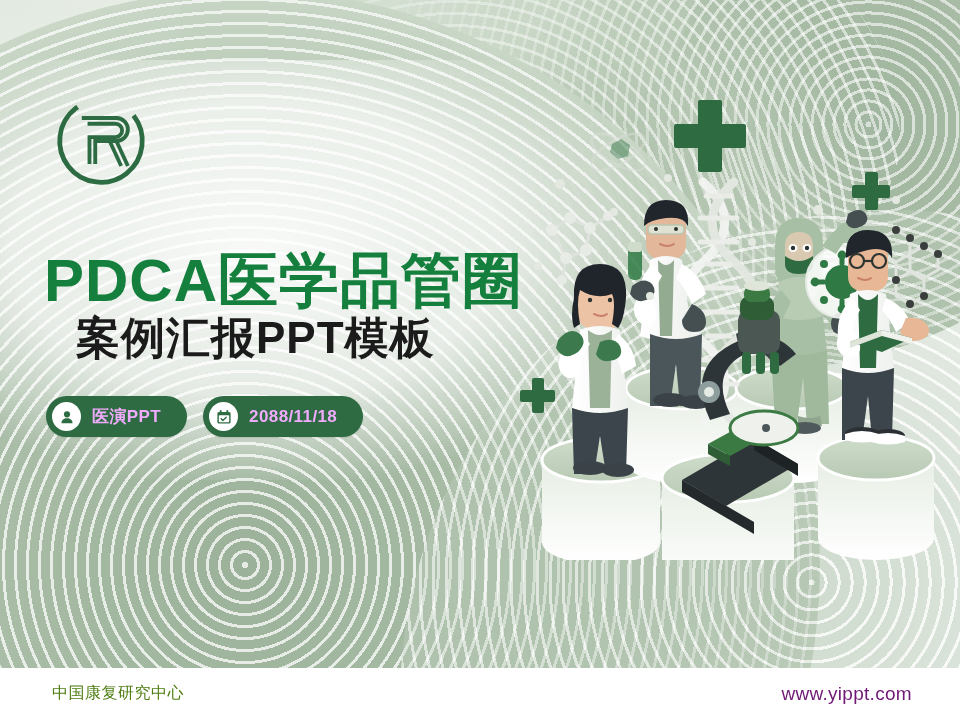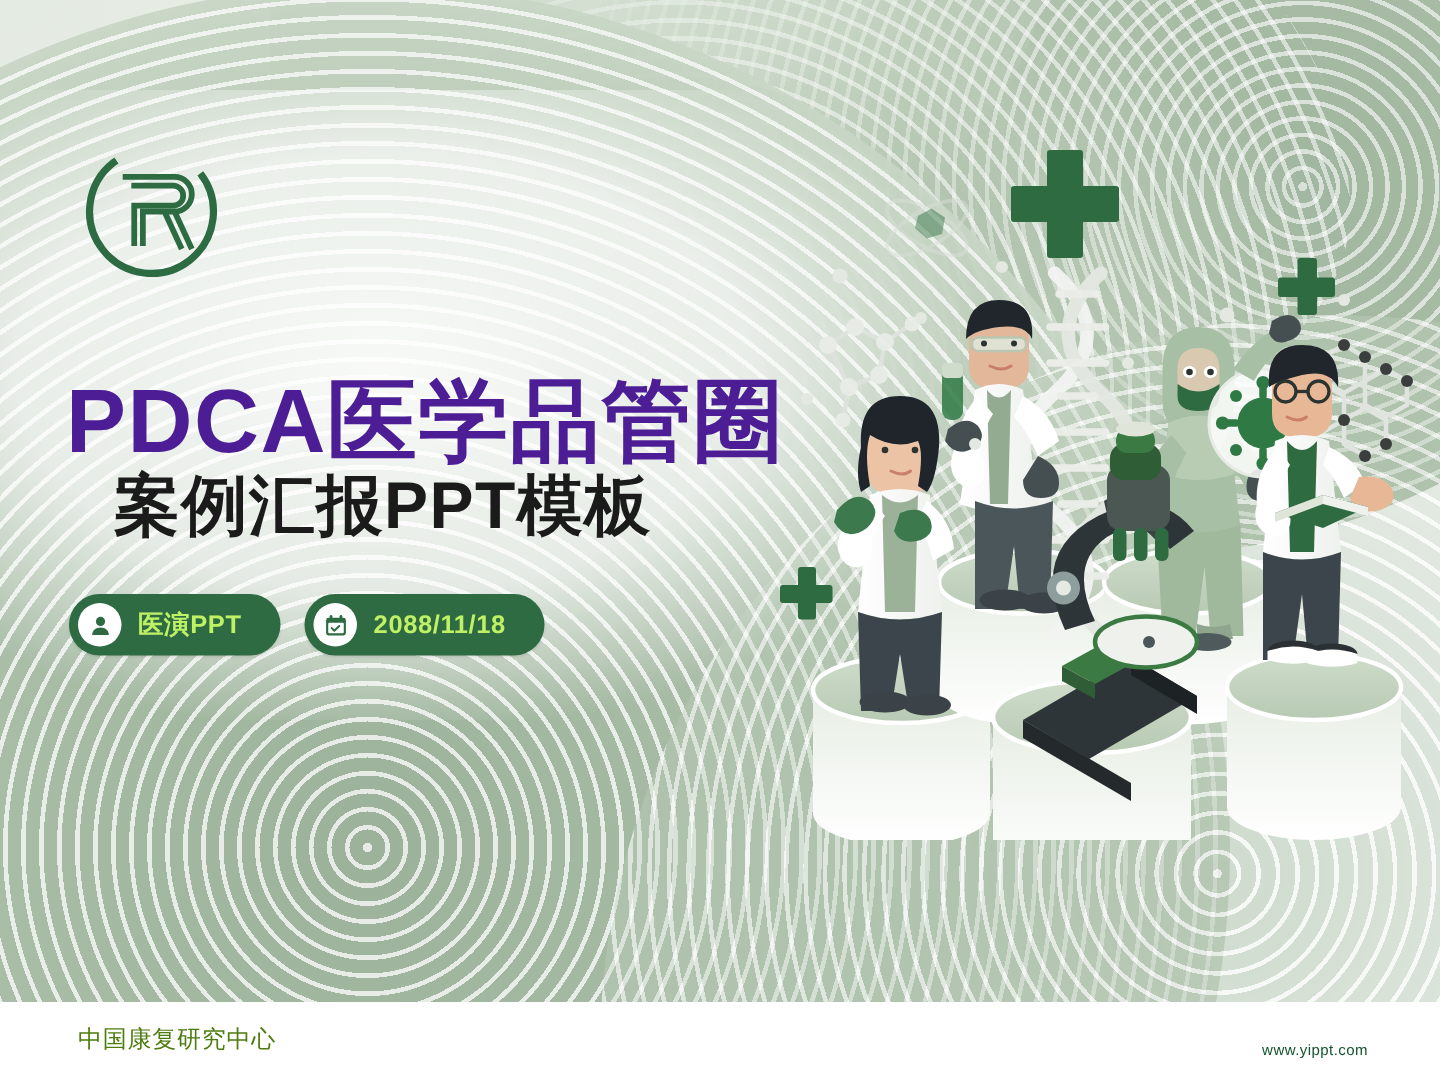--- a/index.html
+++ b/index.html
@@ -74,55 +74,55 @@
     position:absolute;left:0;right:0;bottom:0;height:52px;background:#ffffff;
   }
 
   
   .logo{position:absolute;left:53px;top:93px;width:96px;height:96px;}
 
   
   .title-main{
     position:absolute;left:44px;top:251px;
     font-size:60px;line-height:1.0;font-weight:bold;letter-spacing:1px;
-    color:#4c1d95;white-space:nowrap;
+    color:#15803d;white-space:nowrap;
   }
   .title-sub{
     position:absolute;left:44px;top:316px;
     font-size:44px;line-height:1.0;font-weight:bold;letter-spacing:1px;
     color:#1b1b1b;white-space:nowrap;margin-left:32px;
   }
 
   
   .pill-row{position:absolute;left:46px;top:396px;display:flex;gap:16px;align-items:center;}
   .pill{
     display:flex;align-items:center;gap:11px;
     height:41px;padding:0 26px 0 6px;
     background:#2e6b42;border-radius:21px;
     box-shadow:0 1px 2px rgba(0,0,0,.10);
   }
   .pill-ico{
     width:29px;height:29px;border-radius:50%;background:#ffffff;
     display:flex;align-items:center;justify-content:center;flex:0 0 auto;
   }
-  .pill-txt{color:#bef264;font-size:17px;font-weight:bold;letter-spacing:.4px;white-space:nowrap;}
+  .pill-txt{color:#f0abfc;font-size:17px;font-weight:bold;letter-spacing:.4px;white-space:nowrap;}
 
   
   .illus{position:absolute;left:500px;top:60px;width:460px;height:500px;}
 
   
   .footer{
     position:absolute;left:0;right:0;bottom:0;height:52px;
     background:#ffffff;
   }
   .footer-left{
     position:absolute;left:52px;top:15px;font-size:16px;color:#4d7c0f;letter-spacing:.5px;
   }
   .footer-right{
-    position:absolute;right:48px;top:27px;font-size:10px;color:#14532d;letter-spacing:.3px;
+    position:absolute;right:48px;top:15px;font-size:19px;color:#701a75;letter-spacing:.3px;
   }
 </style>
 </head>
 <body>
 
 <div id="slide">
 
   <div class="bg-base"></div>
   <div class="bg-wave-tr"></div>
   <div class="bg-wave-tr2"></div>

